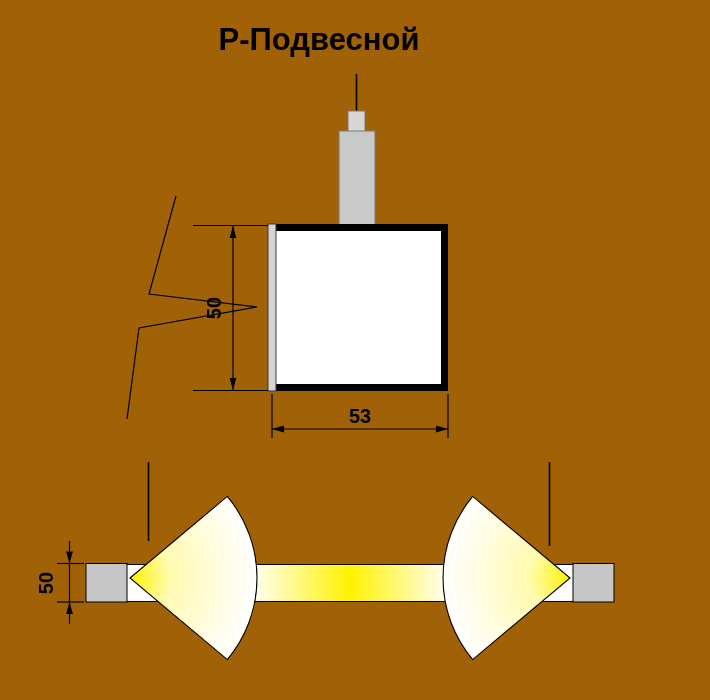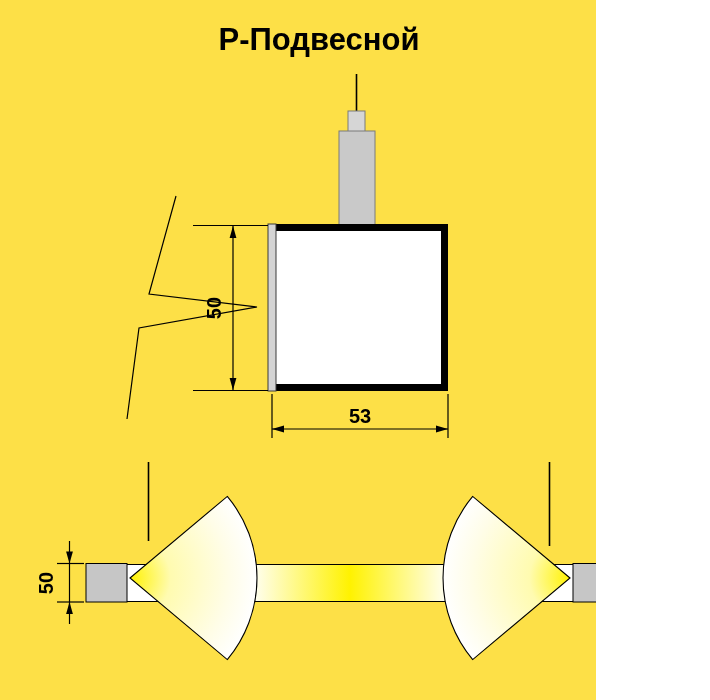--- a/index.html
+++ b/index.html
@@ -2,23 +2,23 @@
 <html><head>
 <meta charset="utf-8">
 <style>
   html, body {
     margin: 0;
     padding: 0;
     background: #ffffff;
   }
   .canvas {
     position: relative;
-    width: 596px;
+    width: 710px;
     height: 700px;
-    background: #fde047;
+    background: #a16207;
     overflow: hidden;
     font-family: "Liberation Sans", sans-serif;
   }
   svg { display: block; }
   .title-text {
     font-family: "Liberation Sans", sans-serif;
     font-size: 31px;
     font-weight: 600;
     fill: #000000;
   }

